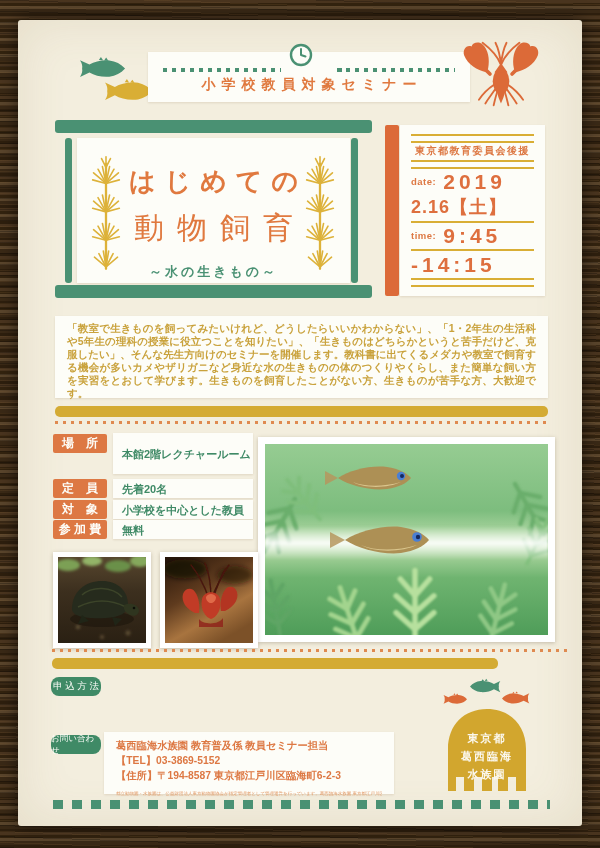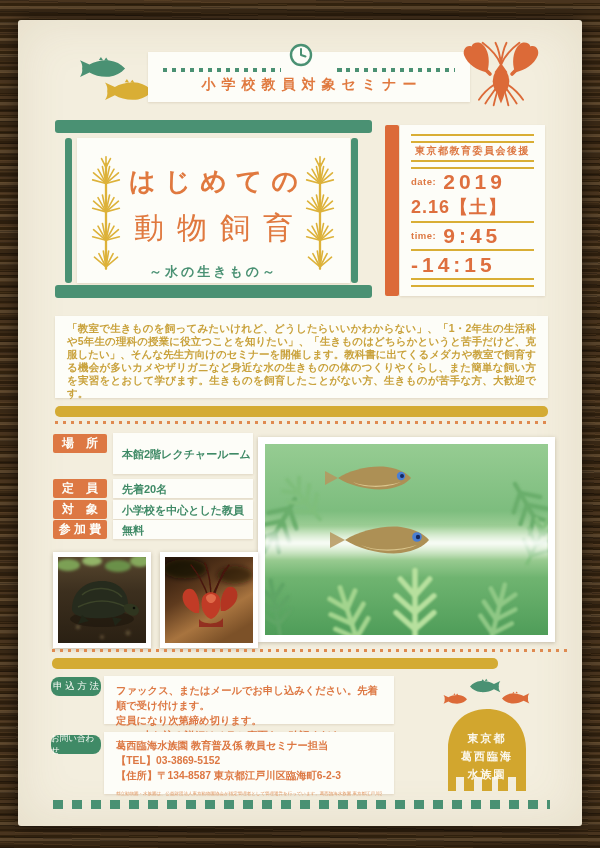--- a/index.html
+++ b/index.html
@@ -354,31 +354,26 @@
         <path d="M41,40 C43,36 49,36 51,40 C51,44 48,46 46,46 C44,46 41,44 41,40 Z" fill="#e06a4a"></path>
         <path d="M34,62 C38,68 54,68 58,61 L58,70 L34,70 Z" fill="#8e2317" opacity="0.8"></path>
       </g>
     </svg>
   </div>
 
   <div class="abs dotline-o" style="left:34px;top:629px;width:516px"></div>
   <div class="abs bar" style="left:34px;top:638px;width:446px;height:11px;background:var(--mustard)"></div>
 
   <div class="abs glabel" style="left:33px;top:657px;width:50px;height:19px;font-size:9.5px">申 込 方 法</div>
-  <div class="abs wbox atext" style="left:86px;top:656px;width:290px;height:48px">
-    <div>ファックス、またはメールでお申し込みください。先着順で受け付けます。</div>
-    <div>定員になり次第締め切ります。</div>
-    <div><span class="arrows">▶▶▶</span><span>申し込み詳細はチラシ裏面をご確認ください。</span></div>
-  </div>
 
   <div class="abs glabel" style="left:33px;top:715px;width:50px;height:19px;font-size:8.5px">お問い合わせ</div>
   <div class="abs wbox atext" style="left:86px;top:712px;width:290px;height:62px;padding-top:6px">
     <div>葛西臨海水族園 教育普及係 教員セミナー担当</div>
     <div>【TEL】03-3869-5152</div>
-    <div>【住所】〒134-8587 東京都江戸川区臨海町6-2-3</div>
+    <div>【住所】〒194-8587 東京都江戸川区臨海町6-2-3</div>
     <div class="fineprint">都立動物園・水族園は、公益財団法人東京動物園協会が指定管理者として管理運営を行っています。葛西臨海水族園 東京都江戸川区臨海町6-2-3 指定期間:平成31年4月1日～</div>
   </div>
 
   <svg class="abs" style="left:425px;top:672px;width:24px;height:13px;color:#dc6a38;transform:scaleX(-1)">
       <use href="#fish-shape"></use>
     </svg>
   <svg class="abs" style="left:452px;top:657px;width:31px;height:17px;color:#4a9173">
       <use href="#fish-shape"></use>
     </svg>
   <svg class="abs" style="left:484px;top:670px;width:28px;height:15px;color:#dc6a38">

